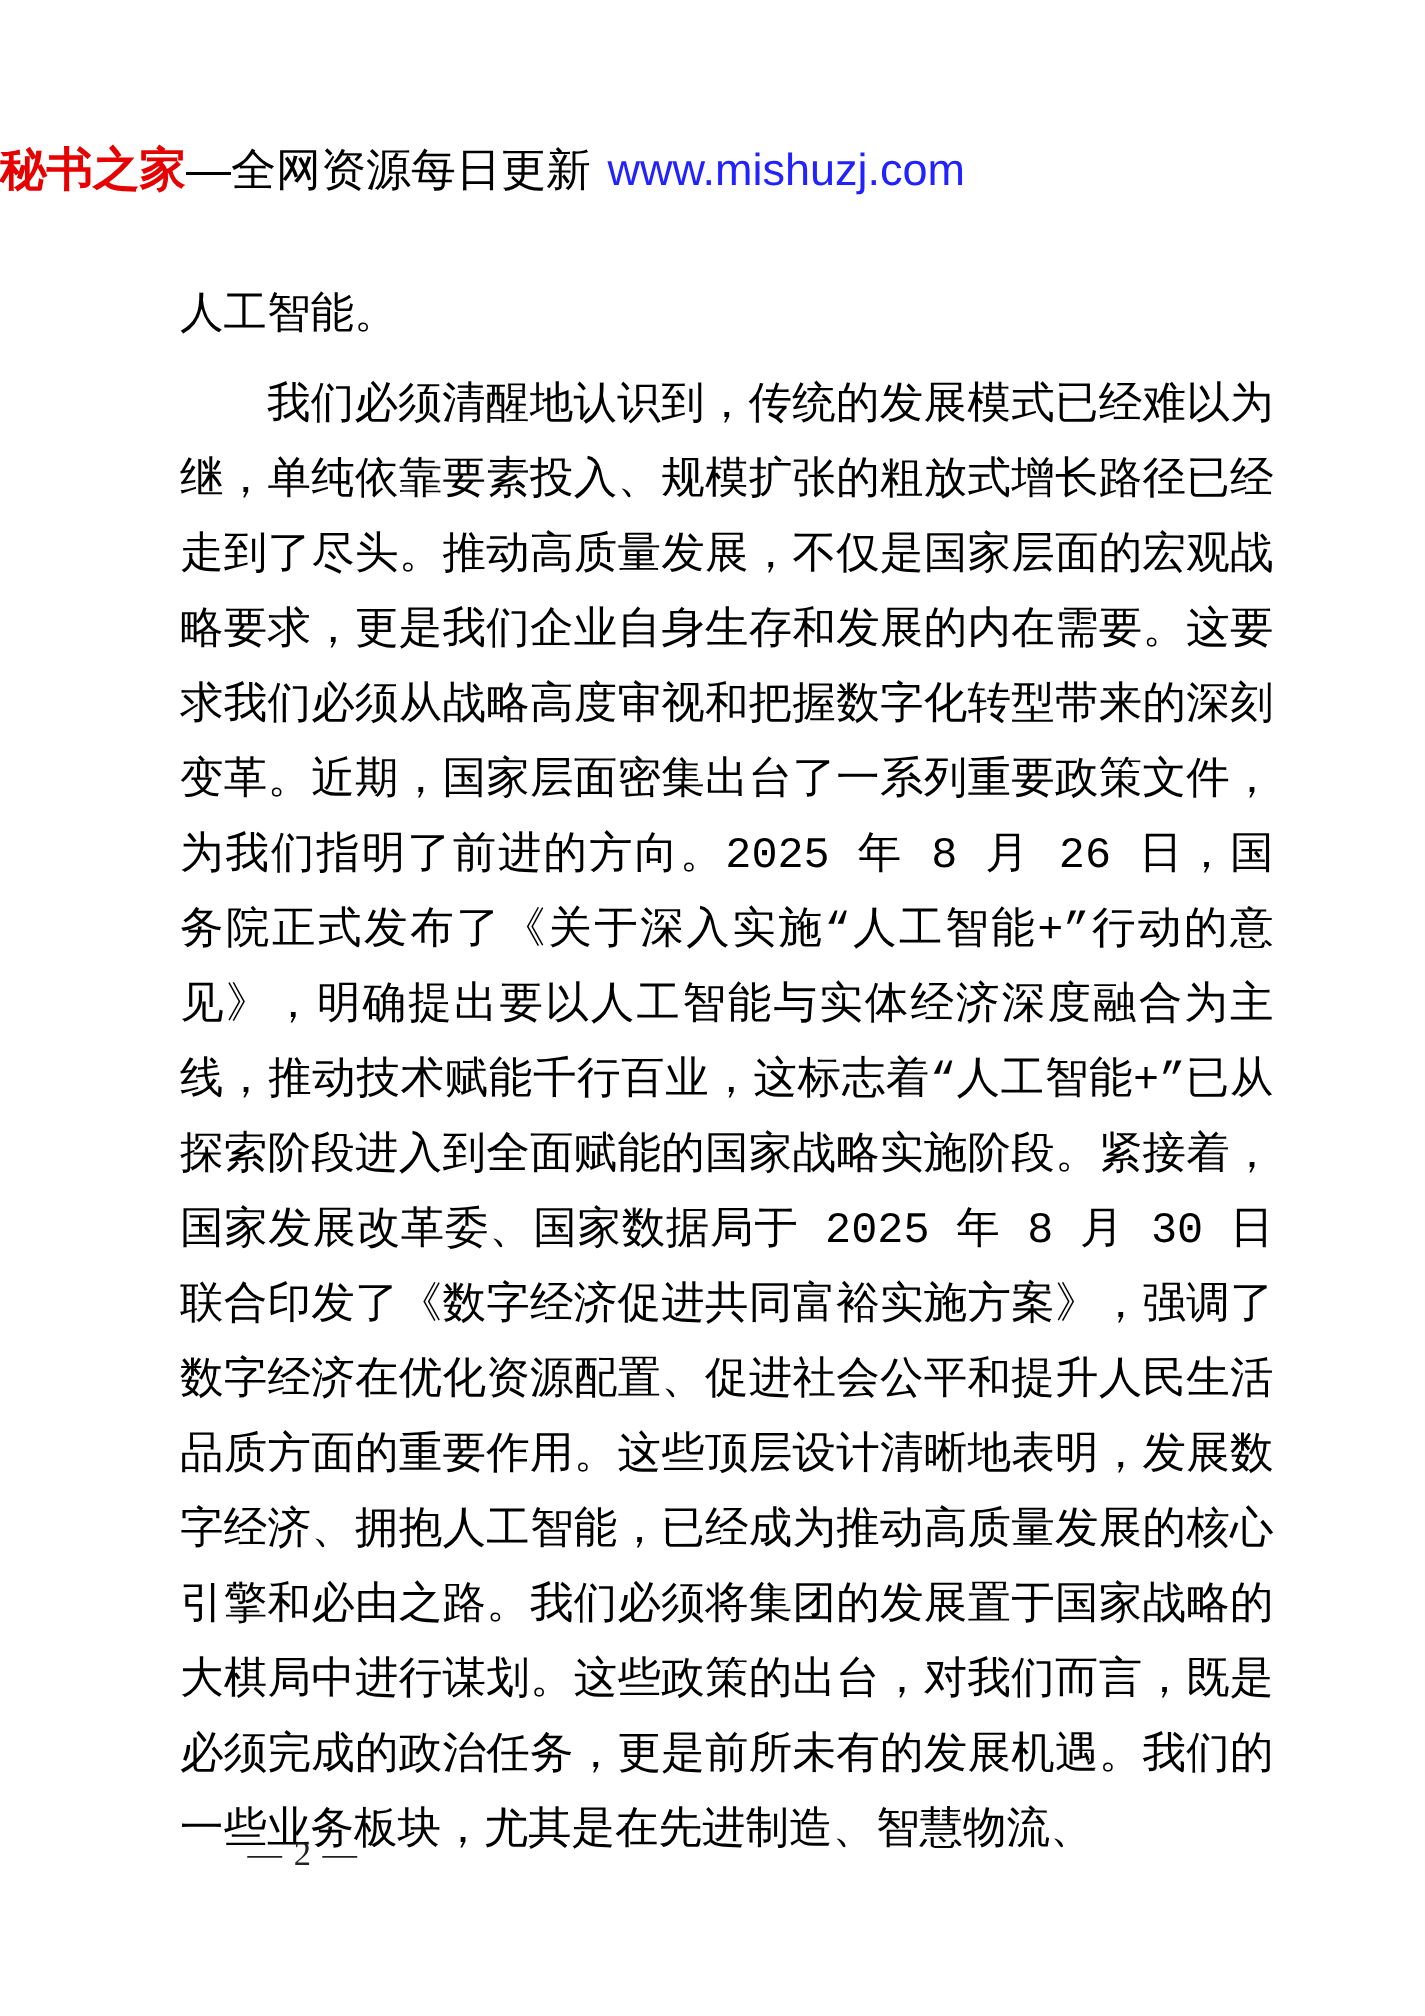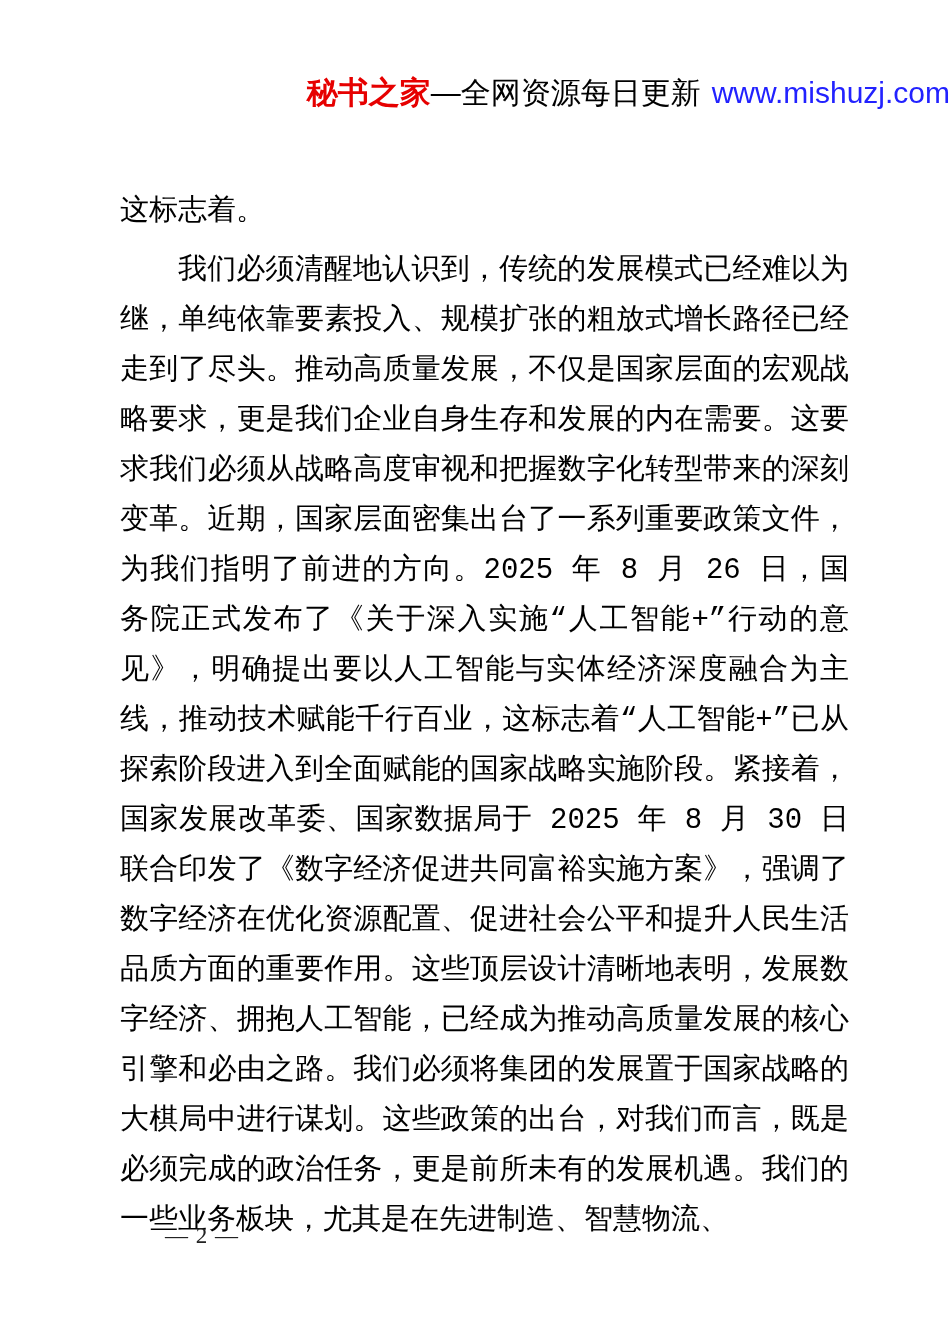--- a/index.html
+++ b/index.html
@@ -10,24 +10,24 @@
   .page {
     position: relative;
     width: 950px;
     height: 1344px;
     background: #ffffff;
     overflow: hidden;
     font-family: "Liberation Sans", sans-serif;
   }
   .header {
     position: absolute;
-    top: 76px;
+    top: 96px;
     left: 0;
     width: 100%;
-    text-align: right;
+    text-align: left;
     white-space: nowrap;
     font-size: 30px;
     line-height: 34px;
     color: #000000;
   }
   .header .brand {
     color: #e60000;
     font-weight: bold;
     font-size: 31px;
   }
@@ -74,19 +74,19 @@
 </head>
 <body>
 
 <div class="page">
 
   <div class="header">
     <span class="brand">秘书之家</span><span class="tagline">—全网资源每日更新</span><span class="url">www.mishuzj.com</span>
   </div>
 
   <div class="body-text">
-    <p class="opening">这标志着。</p>
+    <p class="opening">人工智能。</p>
     <p class="indented">我们必须清醒地认识到，传统的发展模式已经难以为继，单纯依靠要素投入、规模扩张的粗放式增长路径已经走到了尽头。推动高质量发展，不仅是国家层面的宏观战略要求，更是我们企业自身生存和发展的内在需要。这要求我们必须从战略高度审视和把握数字化转型带来的深刻变革。近期，国家层面密集出台了一系列重要政策文件，为我们指明了前进的方向。2025 年 8 月 26 日，国务院正式发布了《关于深入实施“人工智能+”行动的意见》，明确提出要以人工智能与实体经济深度融合为主线，推动技术赋能千行百业，这标志着“人工智能+”已从探索阶段进入到全面赋能的国家战略实施阶段。紧接着，国家发展改革委、国家数据局于 2025 年 8 月 30 日联合印发了《数字经济促进共同富裕实施方案》，强调了数字经济在优化资源配置、促进社会公平和提升人民生活品质方面的重要作用。这些顶层设计清晰地表明，发展数字经济、拥抱人工智能，已经成为推动高质量发展的核心引擎和必由之路。我们必须将集团的发展置于国家战略的大棋局中进行谋划。这些政策的出台，对我们而言，既是必须完成的政治任务，更是前所未有的发展机遇。我们的一些业务板块，尤其是在先进制造、智慧物流、</p>
   </div>
 
   <div class="footer">— 2 —</div>
 
 </div>
 
 </body></html>

